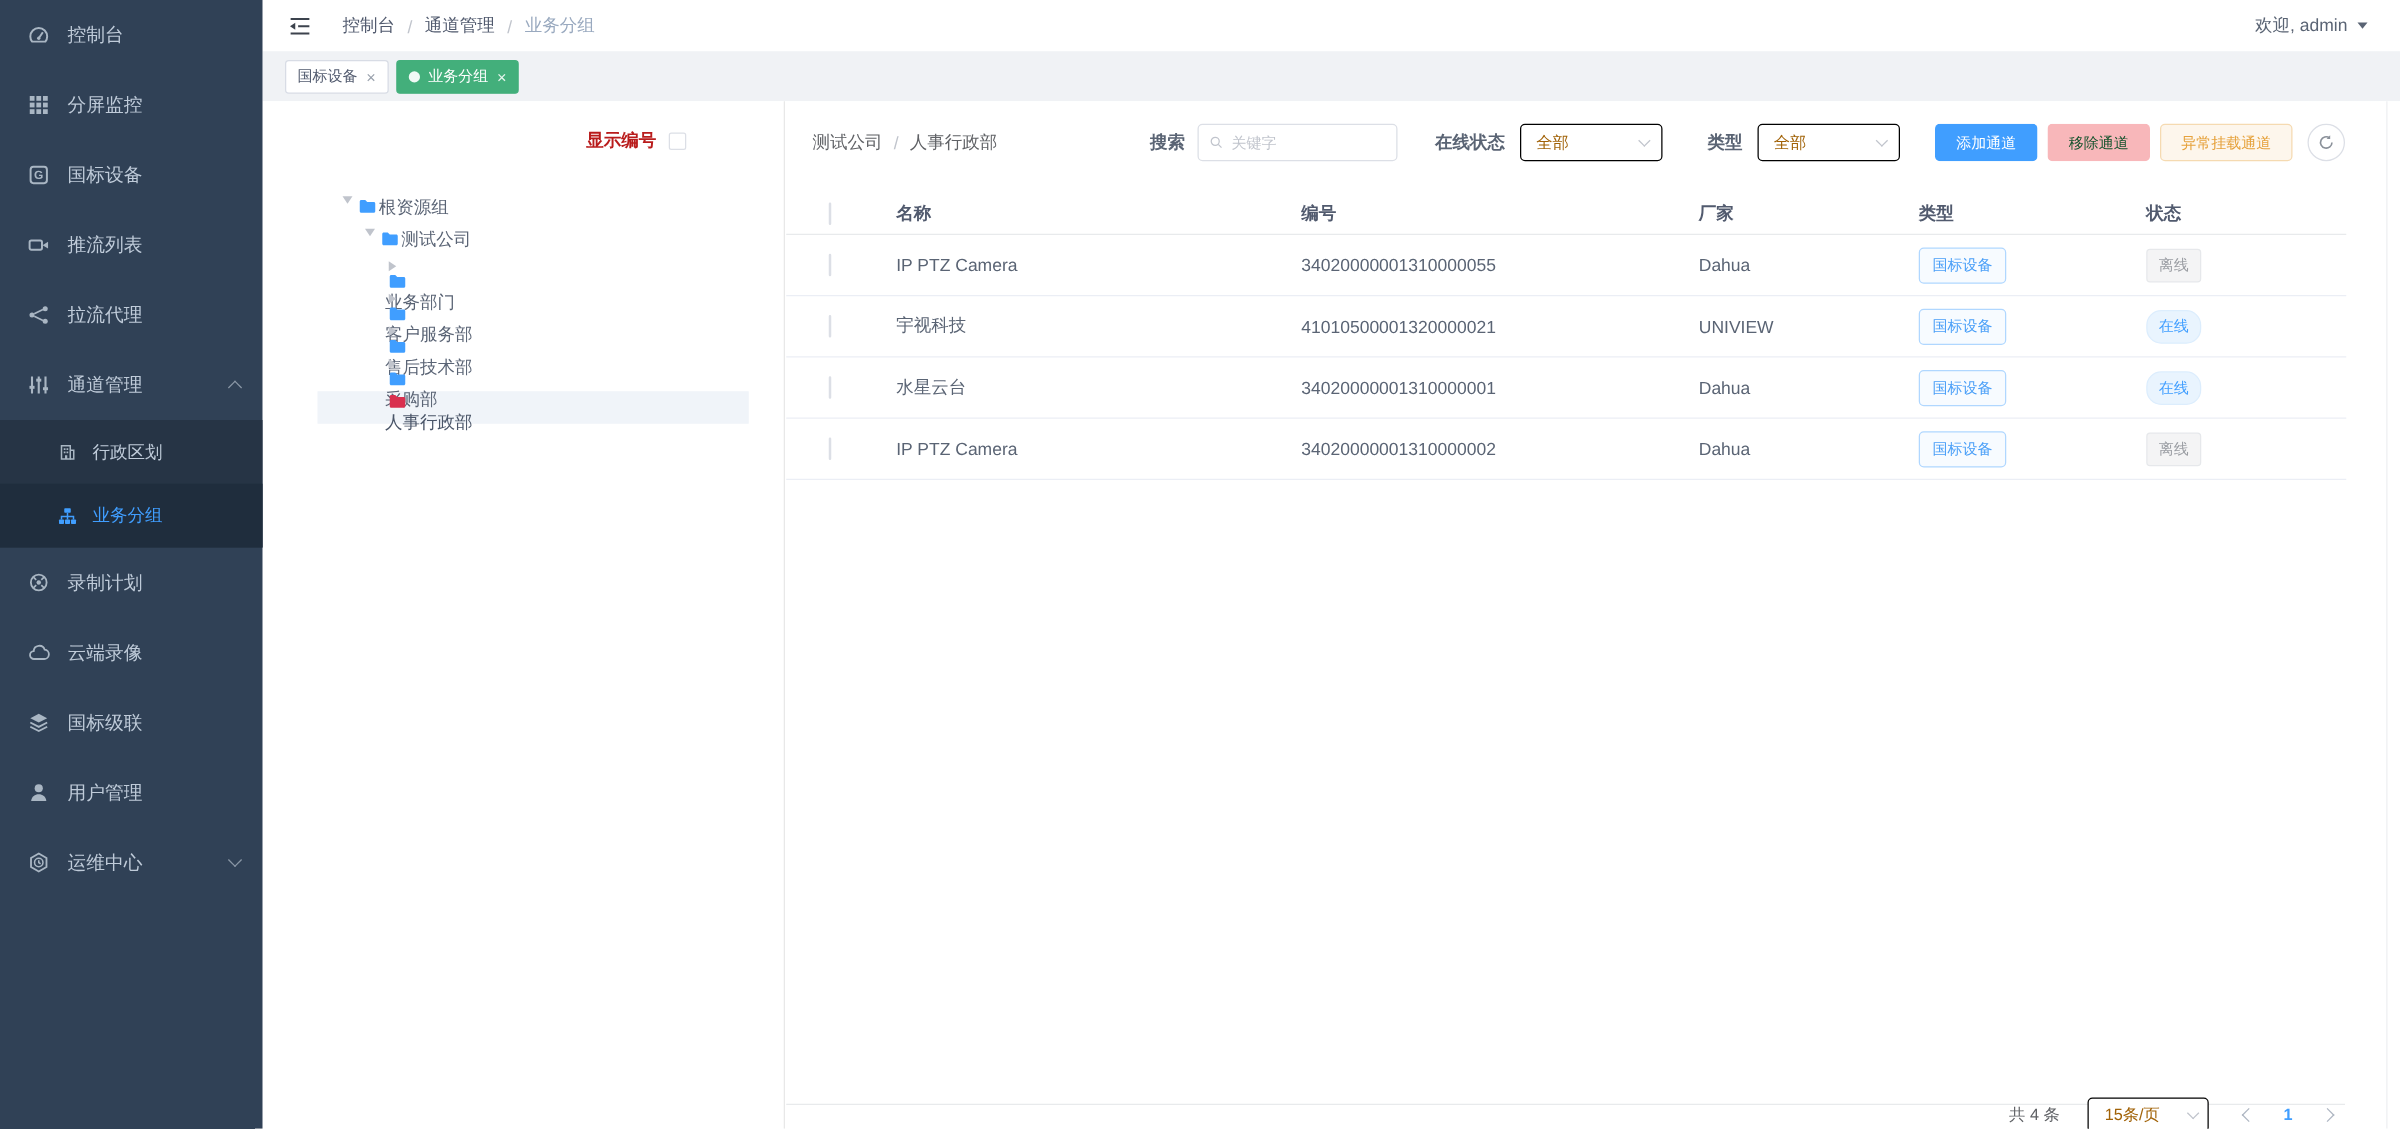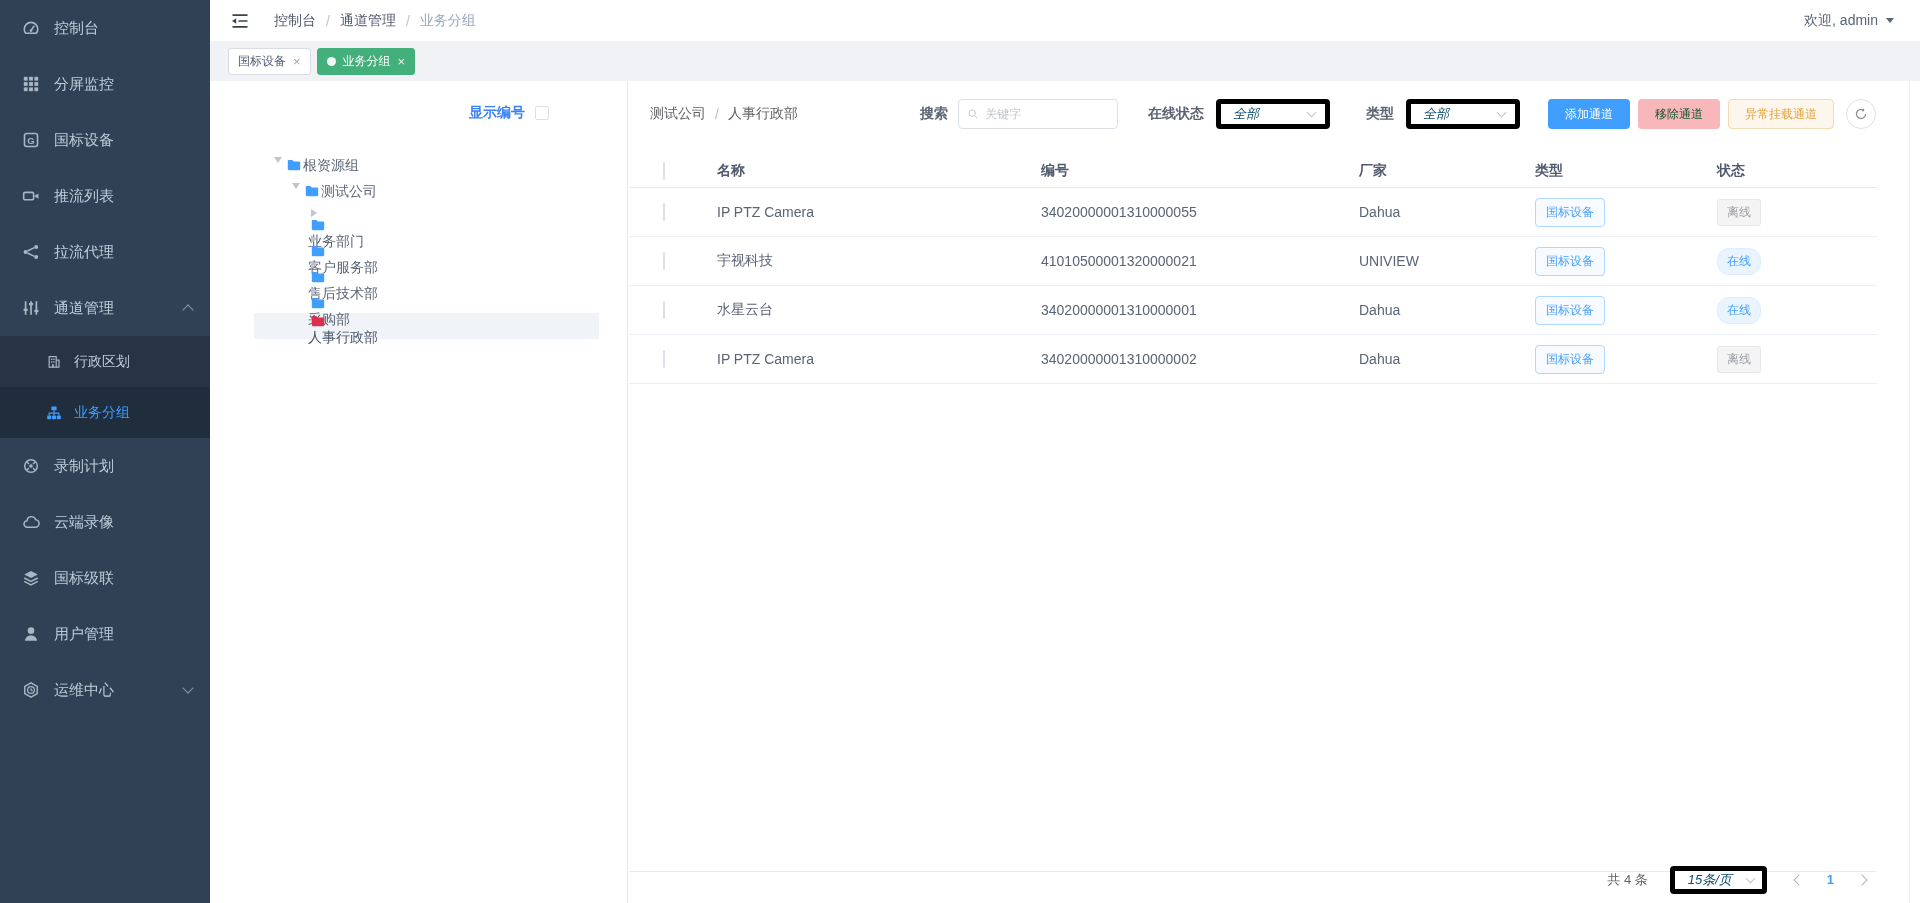--- a/index.html
+++ b/index.html
@@ -41,21 +41,21 @@
   .tab.active .x { color:#e7f6ee; }
   .tab .dot { width:9px; height:9px; border-radius:50%; background:rgba(255,255,255,.92); }
 
   
   .content { position:absolute; left:210px; right:0; top:81px; bottom:0; background:#fff; }
   .edge-line { position:absolute; right:10px; top:0; bottom:0; width:1px; background:#eef0f2; }
 
   
   .treepanel { position:absolute; left:0; top:0; bottom:0; width:418px; border-right:1px solid #e8e8e8; }
   .tree-toolbar { height:46px; padding:18px 78px 0 0; display:flex; align-items:center; justify-content:flex-end; }
-  .show-id { font-weight:700; color:#3b82f6; margin-right:10px; }
+  .show-id { font-weight:700; color:#b91c1c; margin-right:10px; }
   .checkbox { width:14px; height:14px; border:1px solid #dcdfe6; border-radius:2px; background:#fff; flex:none; cursor:pointer; }
   .tree { margin-top:30px; }
   .tree-row { height:26px; display:flex; align-items:flex-start; margin:0 28px 0 44px; color:#5a6475; cursor:pointer; }
   .tree-row.lv0 { padding-left:18px; }
   .tree-row.lv1 { padding-left:36px; }
   .tree-row.lv2 { padding-left:54px;flex-direction:column; }
   .tree-row.selected { background:#f0f4f9; color:#4a5568; }
   .tcaret { width:12px; flex:none; display:flex; justify-content:center; }
   .tri-down { width:0; height:0; border-left:4.5px solid transparent; border-right:4.5px solid transparent; border-top:6px solid #c0c4cc; }
   .tri-right { width:0; height:0; border-top:4.5px solid transparent; border-bottom:4.5px solid transparent; border-left:6px solid #c0c4cc; }
@@ -64,39 +64,39 @@
   
   .tablepanel { position:absolute; left:419px; right:0; top:0; bottom:0; }
   .ttoolbar { height:48px; padding:18px 44px 0 21px; display:flex; align-items:center; }
   .crumb2 { display:flex; align-items:center; color:#606266; white-space:nowrap; }
   .crumb2 .sep { margin:0 9px; color:#c0c4cc; }
   .tgroup { margin-left:auto; display:flex; align-items:center; }
   .lbl { font-weight:700; color:#5a6474; white-space:nowrap; }
   .search-box { width:160px; height:30px; margin-left:10px; border:1px solid #dcdfe6; border-radius:4px; display:flex; align-items:center; gap:6px; padding:0 8px; background:#fff; }
   .search-box input { border:none; outline:none; width:100%; font-size:12px; color:#606266; font-family:inherit; background:transparent; }
   .search-box input::placeholder { color:#c0c4cc; }
-  .select { height:30px; border:5px solid #000000; border-radius:4px; background:#fff; display:flex; align-items:center; justify-content:space-between; padding:0 10px 0 12px; color:#0c4a6e; font-size:13px; cursor:pointer;font-style:italic; }
+  .select { height:30px; border:1px solid #000000; border-radius:4px; background:#fff; display:flex; align-items:center; justify-content:space-between; padding:0 10px 0 12px; color:#a16207; font-size:13px; cursor:pointer; }
   .sel-chev { width:7px; height:7px; border-right:1.4px solid #c0c4cc; border-bottom:1.4px solid #c0c4cc; transform:rotate(45deg); margin-top:-3px; flex:none; margin-left:8px; }
   .w114 { width:114px; }
   .btn { height:30px; border-radius:4px; border:1px solid transparent; font-size:12px; padding:0 16px; display:flex; align-items:center; white-space:nowrap; cursor:pointer; font-family:inherit; }
   .btn-add { background:#409eff; color:#fff; }
   .btn-remove { background:#f8b7ba; color:#14532d; margin-left:8px; }
   .btn-abn { background:#fdf6ec; color:#e6a23c; border-color:#f5dab1; margin-left:8px; }
   .refresh { width:30px; height:30px; border-radius:50%; border:1px solid #dcdfe6; margin-left:12px; display:flex; align-items:center; justify-content:center; color:#8a9099; background:#fff; cursor:pointer; }
 
   .tbl { margin-top:25px; width:1248px; }
   .thead, .trow { display:grid; grid-template-columns:88px 324px 318px 176px 182px 160px; align-items:center; }
   .thead { height:34px; border-bottom:1px solid #e8eaec; color:#515a6e; font-weight:700; }
   .trow { height:49px; border-bottom:1px solid #ebeef5; color:#5a6474; }
   .cell-cb { padding-left:34px; }
   .tag-type { display:inline-block; padding:5px 10px; font-size:12px; color:#4a9ff8; background:#f7fbff; border:1px solid #b0d7ff; border-radius:4px; }
   .tag-on  { display:inline-block; padding:4px 9px;  font-size:12px; color:#409eff; background:#e9f4fe; border:1px solid #dcedfd; border-radius:12px; }
   .tag-off { display:inline-block; padding:4px 9px;  font-size:12px; color:#9a9da3; background:#f4f4f5; border:1px solid #e6e8eb; border-radius:3px; }
 
-  .tfooter { position:absolute; left:0; right:44px; bottom:16px; height:16px; border-top:1px solid #e8eaec; display:flex; align-items:center; justify-content:flex-end; font-size:13px; color:#606266; }
+  .tfooter { position:absolute; left:0; right:44px; bottom:4px; height:16px; border-top:1px solid #e8eaec; display:flex; align-items:center; justify-content:flex-end; font-size:13px; color:#606266; }
   .psize { width:97px; height:28px; margin-left:22px; font-size:13px; padding:0 8px 0 13px; }
   .pg-btn { width:28px; height:28px; display:flex; align-items:center; justify-content:center; cursor:pointer; }
   .pg-prev { margin-left:18px; }
   .pg-chev-l { width:8px; height:8px; border-left:1.6px solid #aeb6c2; border-bottom:1.6px solid #aeb6c2; transform:rotate(45deg); }
   .pg-chev-r { width:8px; height:8px; border-left:1.6px solid #aeb6c2; border-bottom:1.6px solid #aeb6c2; transform:rotate(-135deg); }
   .pg-num { margin:0 14px; color:#409eff; font-weight:700; cursor:pointer; }
 </style>
 </head>
 <body>
 

